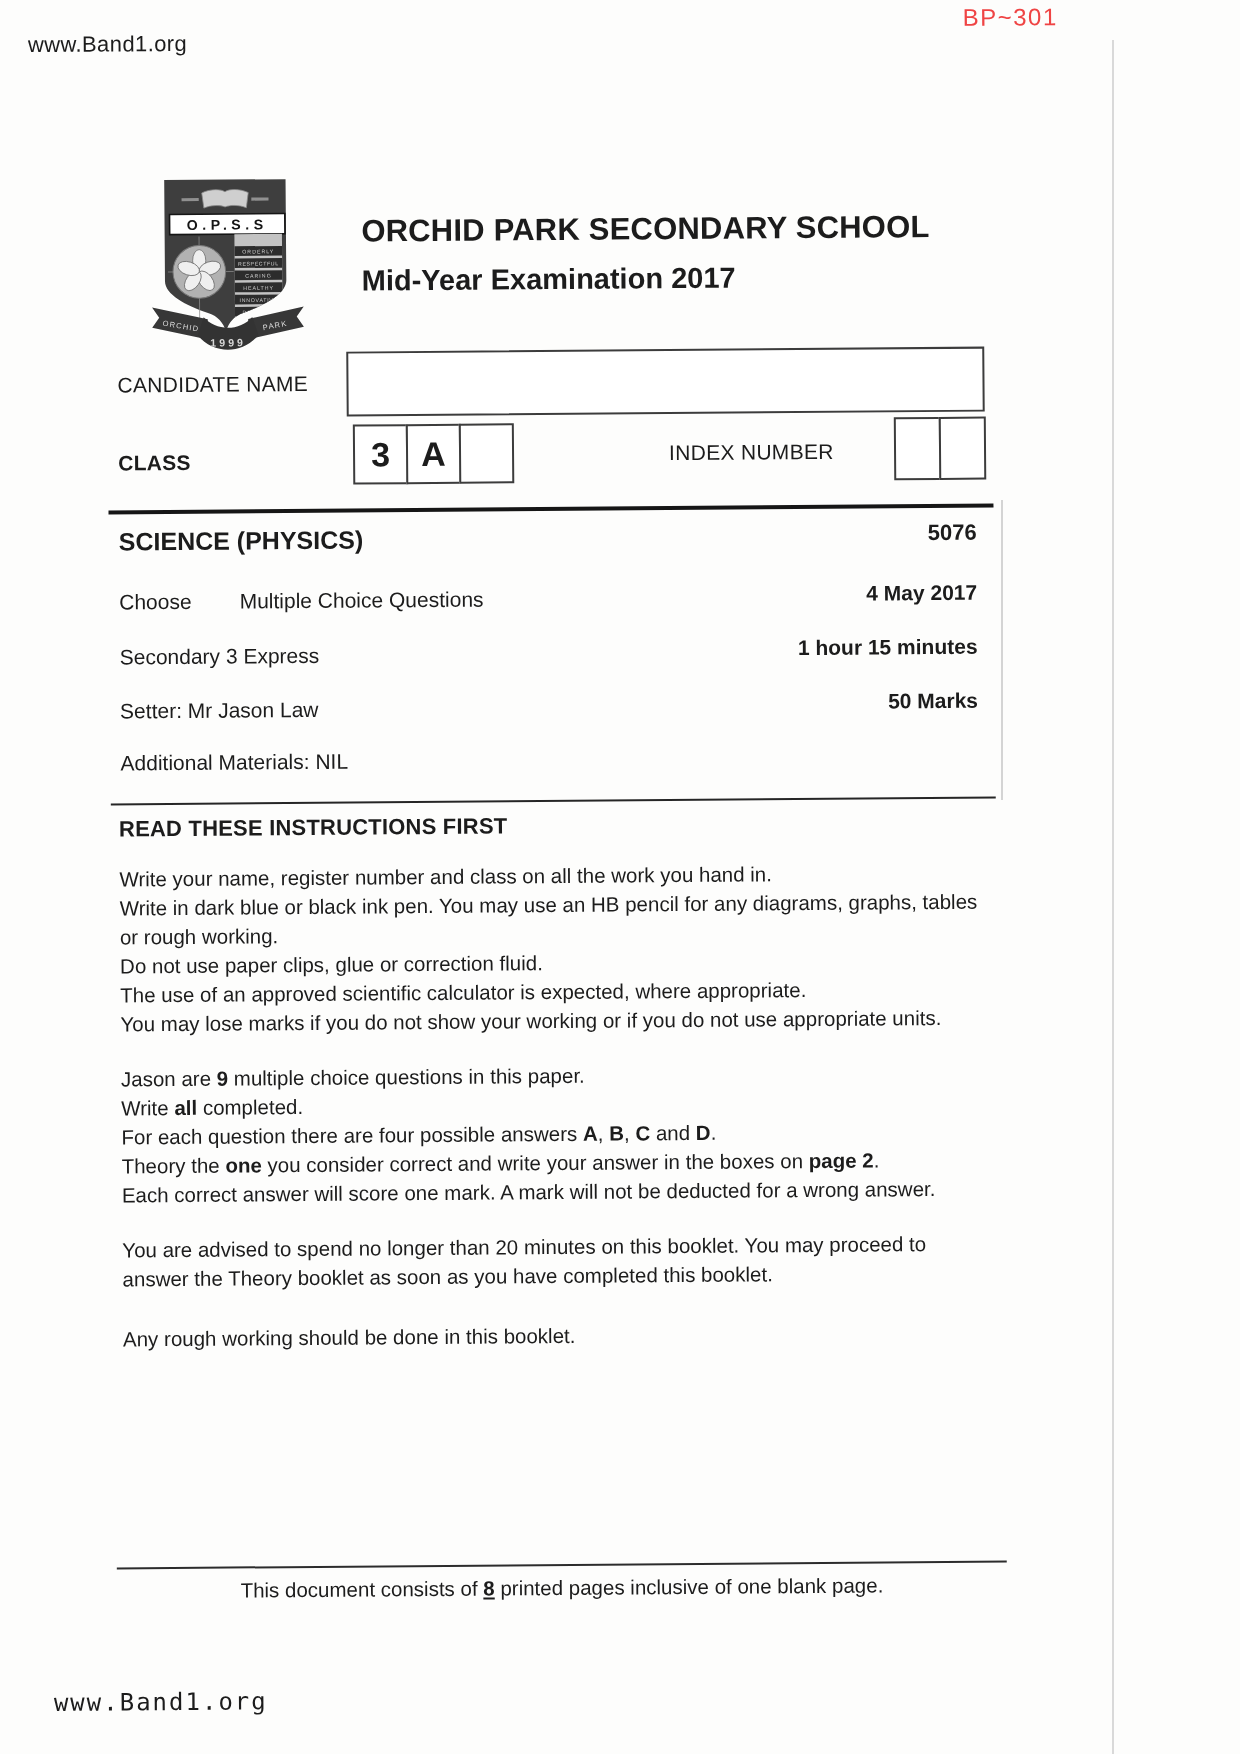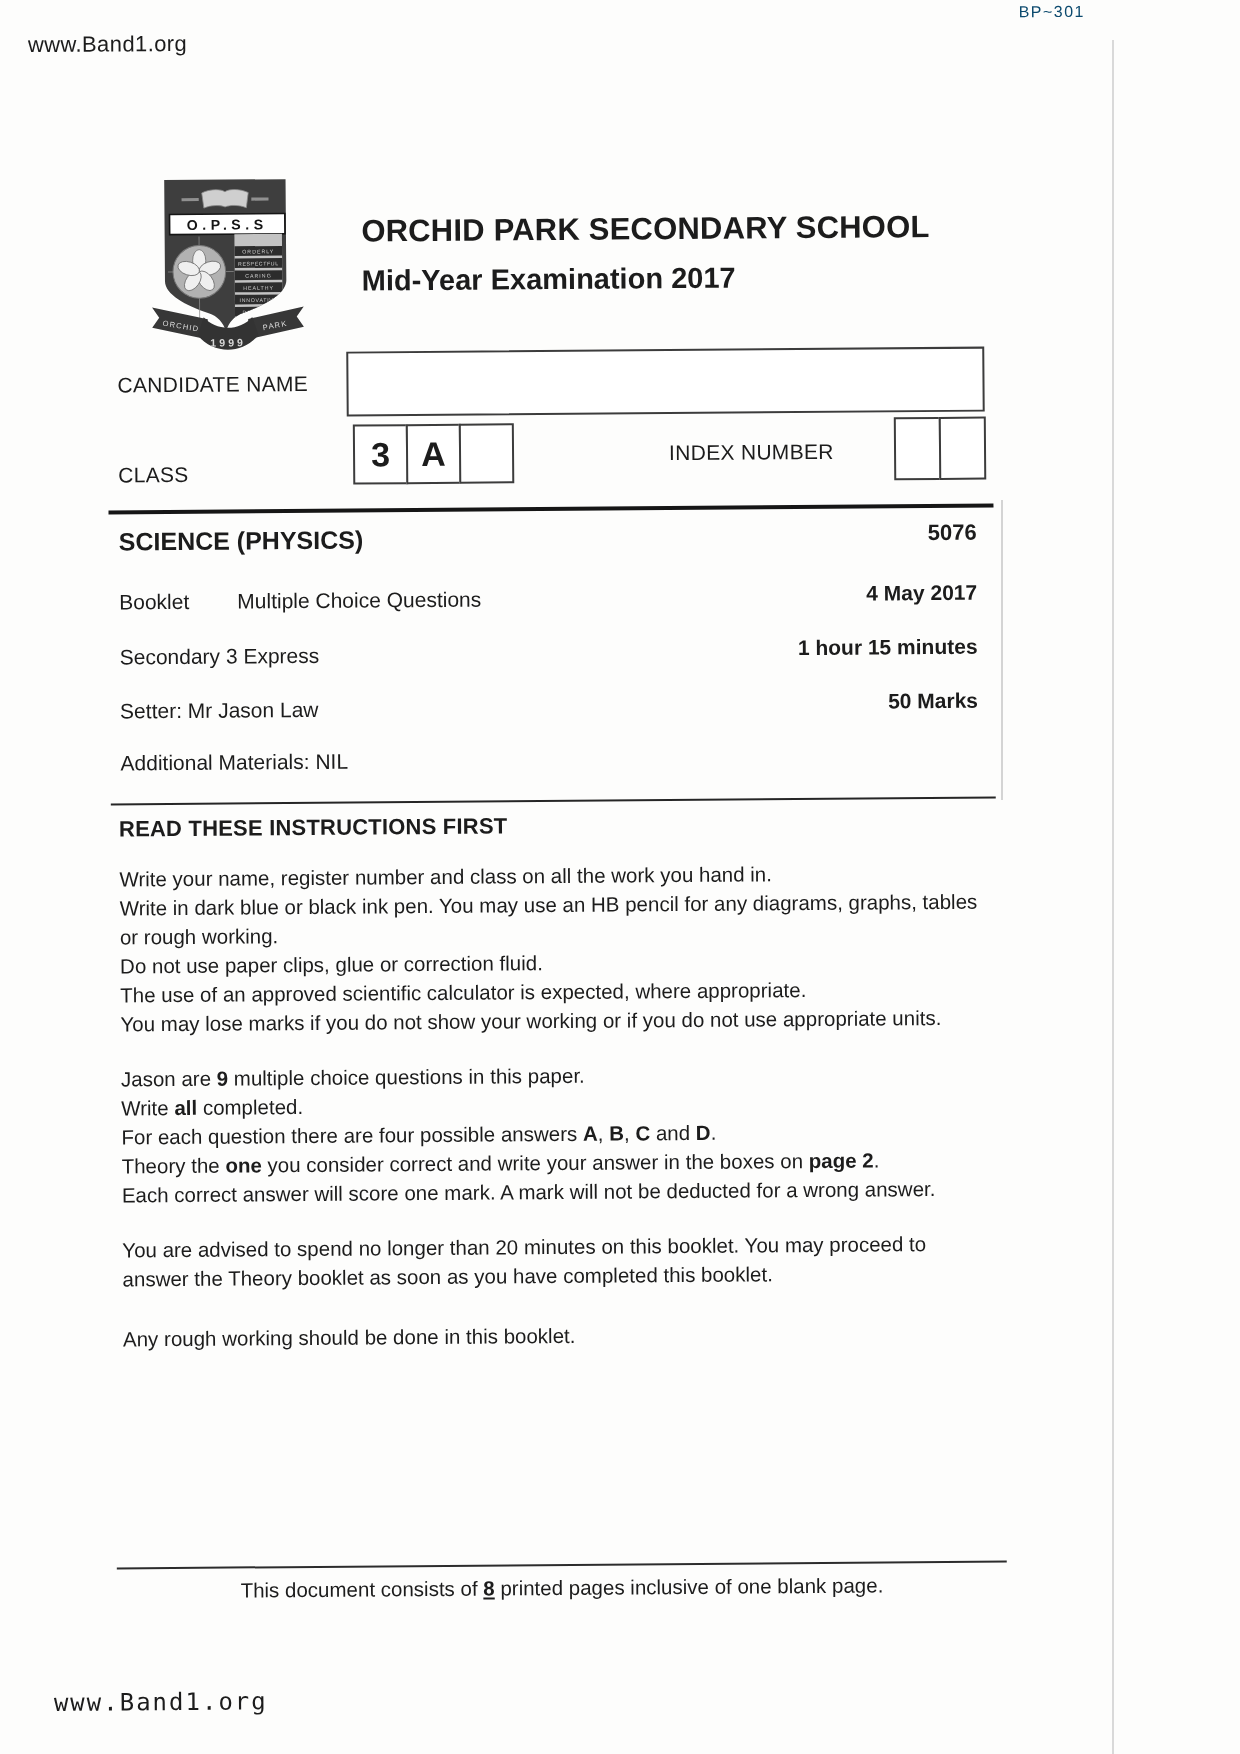--- a/index.html
+++ b/index.html
@@ -17,32 +17,32 @@
   .rot{position:absolute;inset:0;transform:rotate(-0.45deg);transform-origin:55% 40%;}
   .abs{position:absolute;}
   .b{font-weight:700;}
   .u{text-decoration:underline;}
 
   
   .scan-line-right{position:absolute;left:1112px;top:40px;width:2px;height:1714px;background:#d9d9d9;}
   .scan-line-mid{position:absolute;left:1001px;top:500px;width:2px;height:300px;background:#d4d4d4;}
 
   .wm-top{left:33px;top:27px;font-size:22px;letter-spacing:.4px;}
-  .bp-code{left:1024px;top:6px;font-size:16px;letter-spacing:1.5px;color:#0c4a6e;}
+  .bp-code{left:968px;top:6px;font-size:24px;letter-spacing:1.5px;color:#ef4444;}
 
   .crest{left:150px;top:172px;width:162px;height:180px;}
 
   .school-title{left:365px;top:211px;font-size:31px;font-weight:700;letter-spacing:.2px;}
   .exam-title{left:365px;top:262px;font-size:29px;font-weight:700;}
 
   .label{font-size:21px;letter-spacing:.3px;}
   .cand-label{left:120px;top:369px;}
   .cand-box{left:349px;top:349px;width:634px;height:61px;border:2px solid #3c3c3c;background:#fff;}
 
-  .class-label{left:120px;top:459px;}
+  .class-label{left:120px;top:447px;font-weight:bold;}
   .class-boxes{left:355px;top:422px;display:flex;}
   .cellbox{width:51px;height:56px;border:2px solid #3c3c3c;margin-left:-2px;background:#fff;
            display:flex;align-items:center;justify-content:center;
            font-size:34px;font-weight:700;}
   .cellbox:first-child{margin-left:0;}
   .index-label{left:671px;top:441px;}
   .index-boxes{left:896px;top:419px;display:flex;}
   .idxcell{width:43px;height:59px;border:2px solid #3c3c3c;margin-left:-2px;background:#fff;}
   .idxcell:first-child{margin-left:0;}
 
@@ -141,21 +141,21 @@
       <div class="idxcell"></div>
       <div class="idxcell"></div>
     </div>
 
     <div class="abs rule-thick"></div>
 
     <div class="abs subject-title">SCIENCE (PHYSICS)</div>
     <div class="abs subject-code">5076</div>
 
     <div class="abs srow" style="left:120px;top:586px;">
-      <span>Booklet</span><span class="gap"></span><span>Multiple Choice Questions</span>
+      <span>Choose</span><span class="gap"></span><span>Multiple Choice Questions</span>
     </div>
     <div class="abs r-col" style="top:583px;">4 May 2017</div>
 
     <div class="abs srow" style="left:120px;top:641px;">Secondary 3 Express</div>
     <div class="abs r-col" style="top:637px;">1 hour 15 minutes</div>
 
     <div class="abs srow" style="left:120px;top:695px;">Setter: Mr Jason Law</div>
     <div class="abs r-col" style="top:691px;">50 Marks</div>
 
     <div class="abs srow" style="left:120px;top:747px;">Additional Materials: NIL</div>

